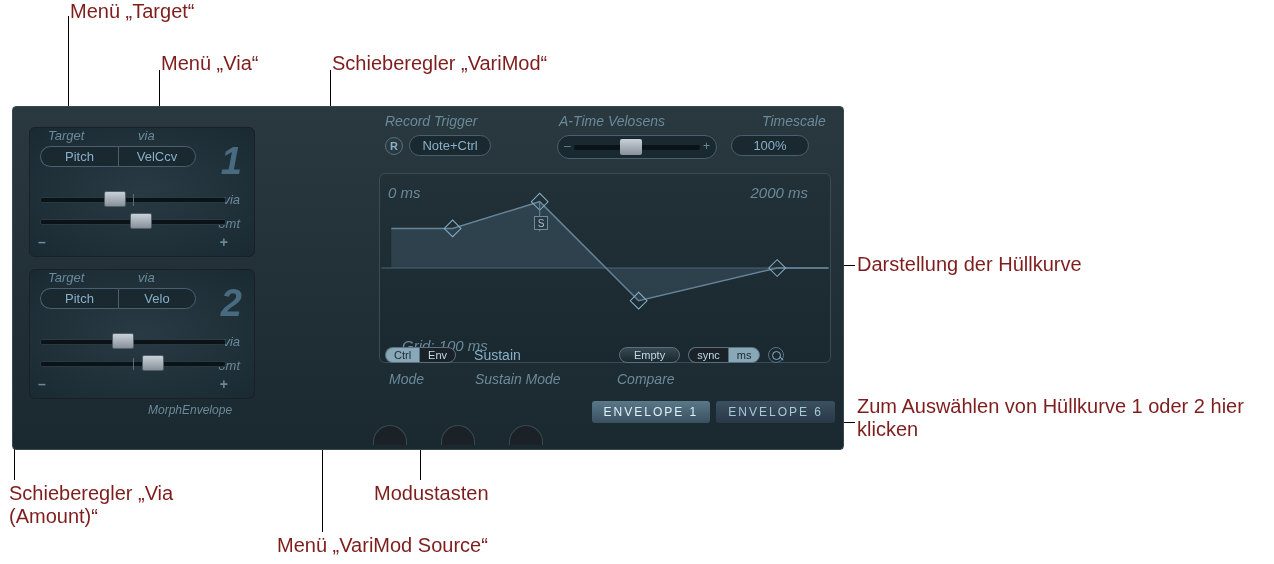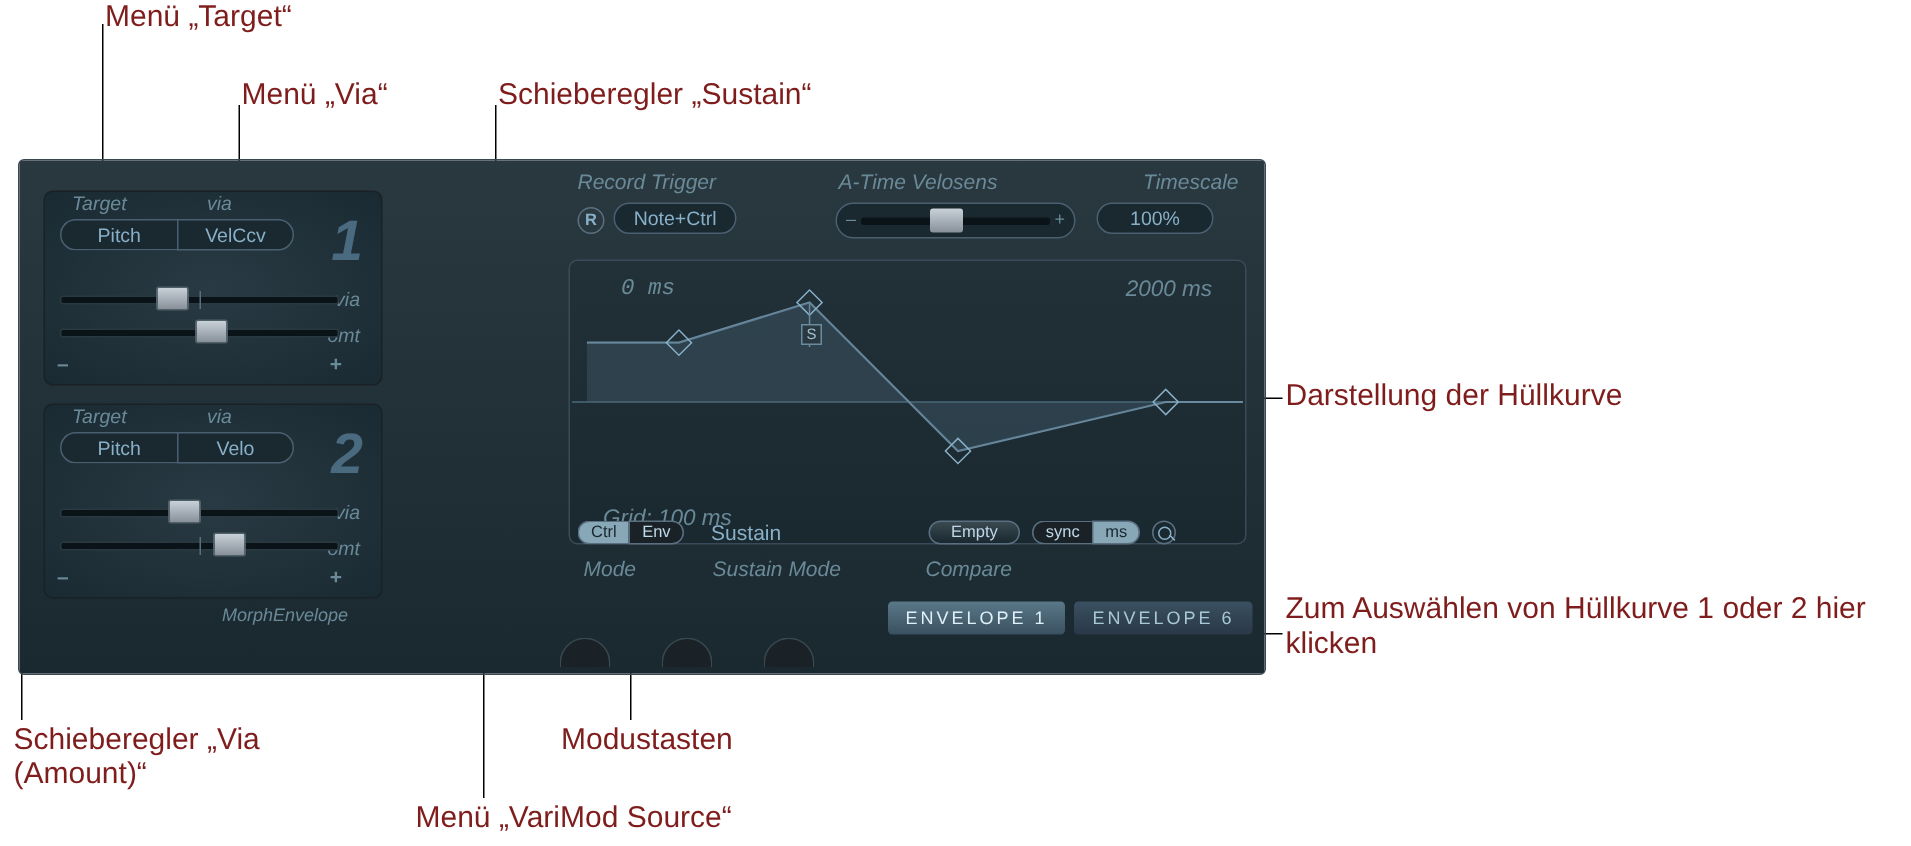--- a/index.html
+++ b/index.html
@@ -106,21 +106,21 @@
   </style>
 </head>
 <body>
 
 <div class="callout" style="left:70px; top:0px;">Menü „Target“</div>
 <div class="callout-line" style="left:68px; top:16px; width:1px; height:124px;"></div>
 
 <div class="callout" style="left:161px; top:52px;">Menü „Via“</div>
 <div class="callout-line" style="left:159px; top:70px; width:1px; height:70px;"></div>
 
-<div class="callout" style="left:332px; top:52px;">Schieberegler „Sustain“</div>
+<div class="callout" style="left:332px; top:52px;">Schieberegler „VariMod“</div>
 <div class="callout-line" style="left:330px; top:70px; width:1px; height:58px;"></div>
 
 <div class="callout" style="left:857px; top:253px;">Darstellung der Hüllkurve</div>
 <div class="callout-line" style="left:832px; top:265px; width:23px; height:1px;"></div>
 
 <div class="callout" style="left:857px; top:395px; width:410px;">Zum Auswählen von Hüllkurve 1 oder 2 hier klicken</div>
 <div class="callout-line" style="left:832px; top:422px; width:23px; height:1px;"></div>
 
 <div class="callout" style="left:9px; top:482px; width:200px;">Schieberegler „Via (Amount)“</div>
 <div class="callout-line" style="left:14px; top:366px; width:1px; height:114px;"></div>
@@ -197,21 +197,21 @@
     <div class="atime-minus">–</div>
     <div class="atime-track"></div>
     <div class="atime-thumb"></div>
     <div class="atime-plus">+</div>
   </div>
 
   <div class="panel-header" style="left:718px; top:6px;margin-left:31px;">Timescale</div>
   <div class="pill-btn" style="position:absolute; left:718px; top:28px; width:78px;">100%</div>
 
   <div class="env-display">
-    <div class="env-label" style="left:34px; top:10px;font-family:Liberation Mono, monospace;">0 ms</div>
+    <div class="env-label" style="left:8px; top:10px;">0 ms</div>
     <div class="env-label" style="right:22px; top:10px;">2000 ms</div>
     <div class="env-label" style="left:22px; bottom:8px;">Grid: 100 ms</div>
     <svg class="env-svg" viewBox="0 0 452 190">
       <line x1="0" y1="95" x2="452" y2="95" stroke="#4a6878" stroke-width="1"></line>
       <path d="M 10 55 L 72 55 L 160 28 L 260 128 L 400 95 L 452 95" fill="none" stroke="#6a8aa0" stroke-width="1.5"></path>
       <path d="M 10 95 L 10 55 L 72 55 L 160 28 L 260 128 L 400 95 Z" fill="#4a6878" fill-opacity="0.35"></path>
       <rect x="66" y="49" width="12" height="12" fill="none" stroke="#88b0c8" stroke-width="1" transform="rotate(45 72 55)"></rect>
       <rect x="154" y="22" width="12" height="12" fill="none" stroke="#88b0c8" stroke-width="1" transform="rotate(45 160 28)"></rect>
       <rect x="254" y="122" width="12" height="12" fill="none" stroke="#88b0c8" stroke-width="1" transform="rotate(45 260 128)"></rect>
       <rect x="394" y="89" width="12" height="12" fill="none" stroke="#88b0c8" stroke-width="1" transform="rotate(45 400 95)"></rect>

